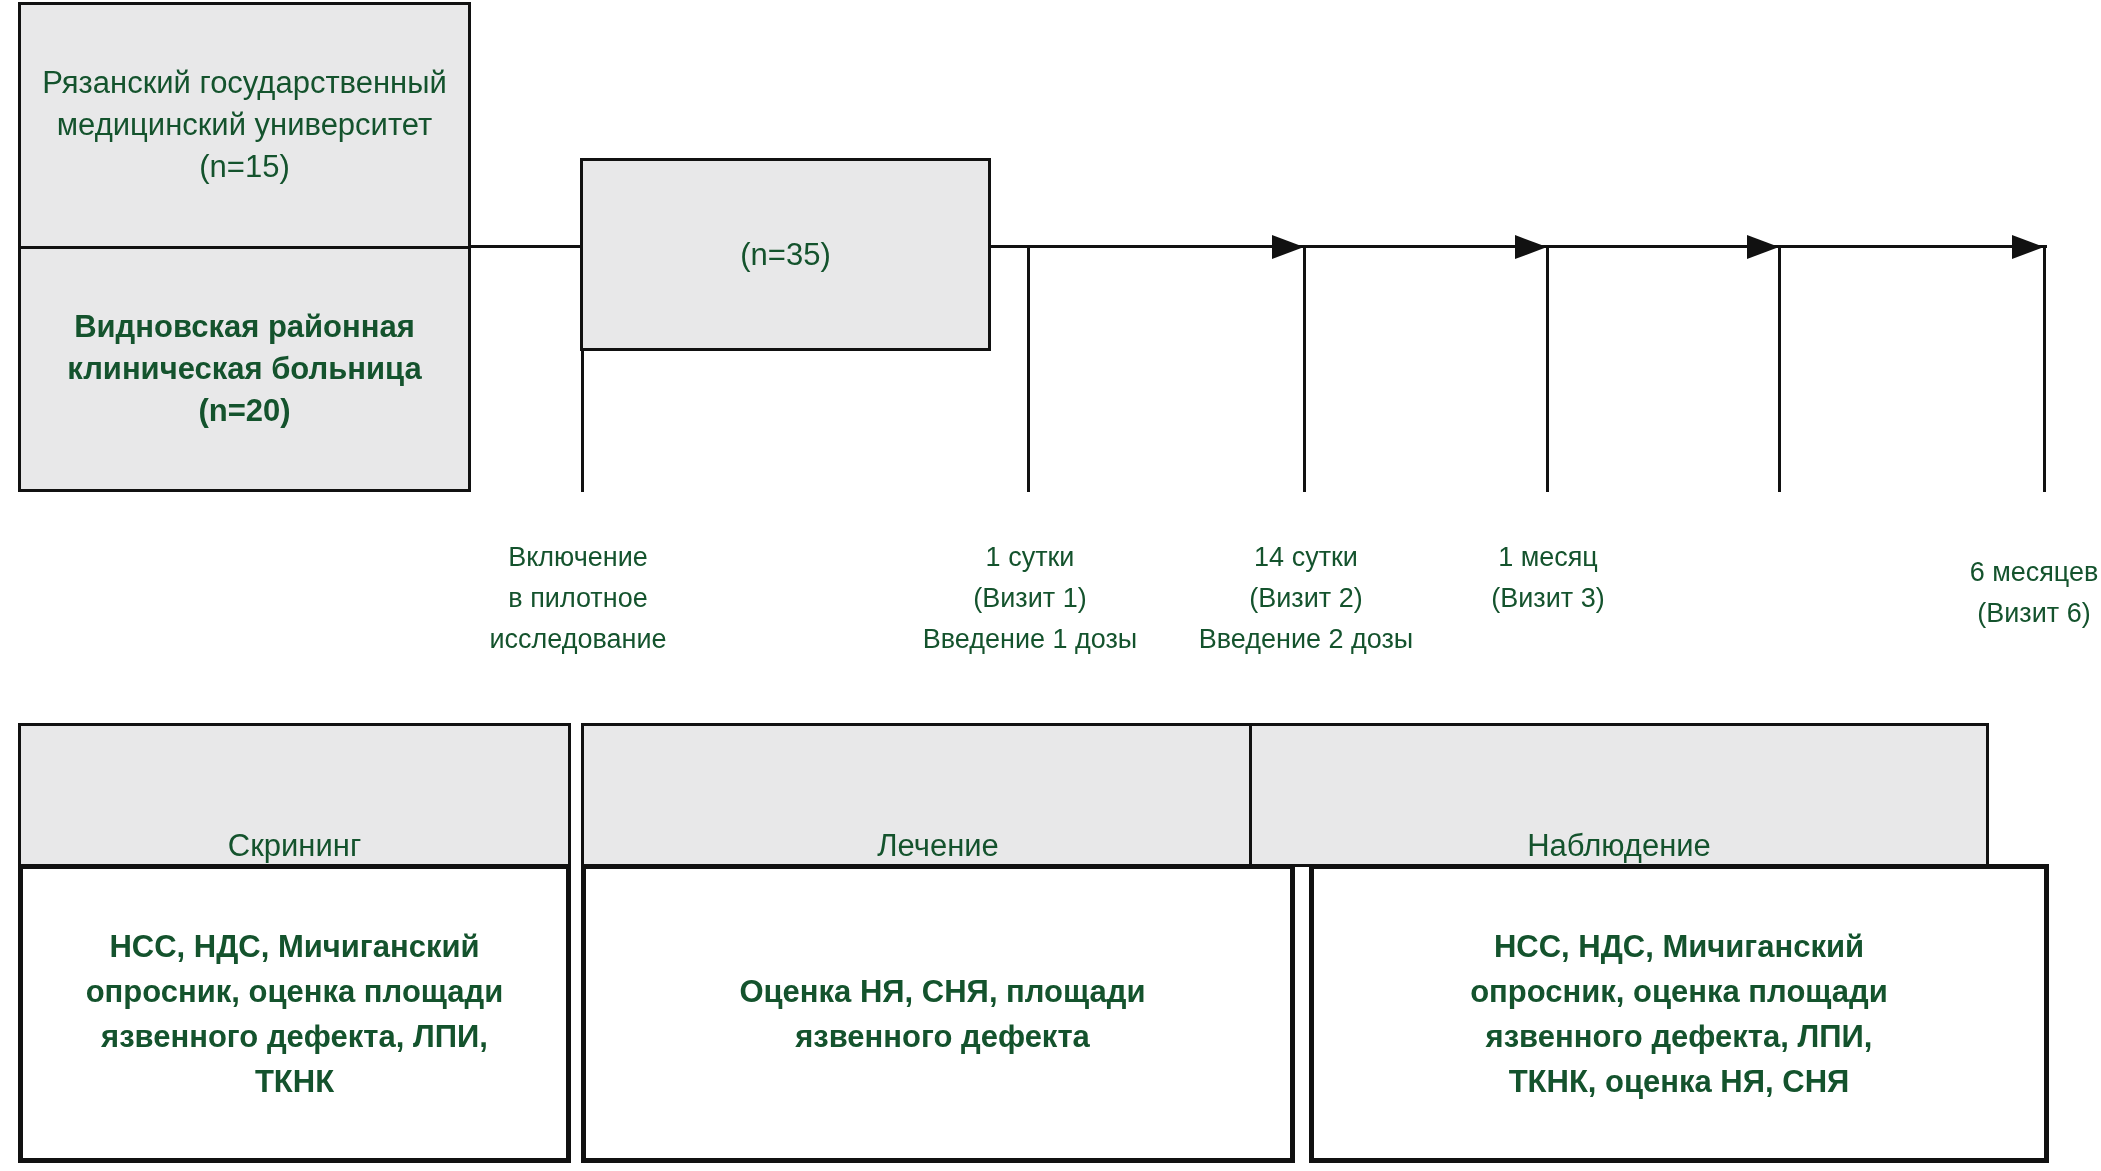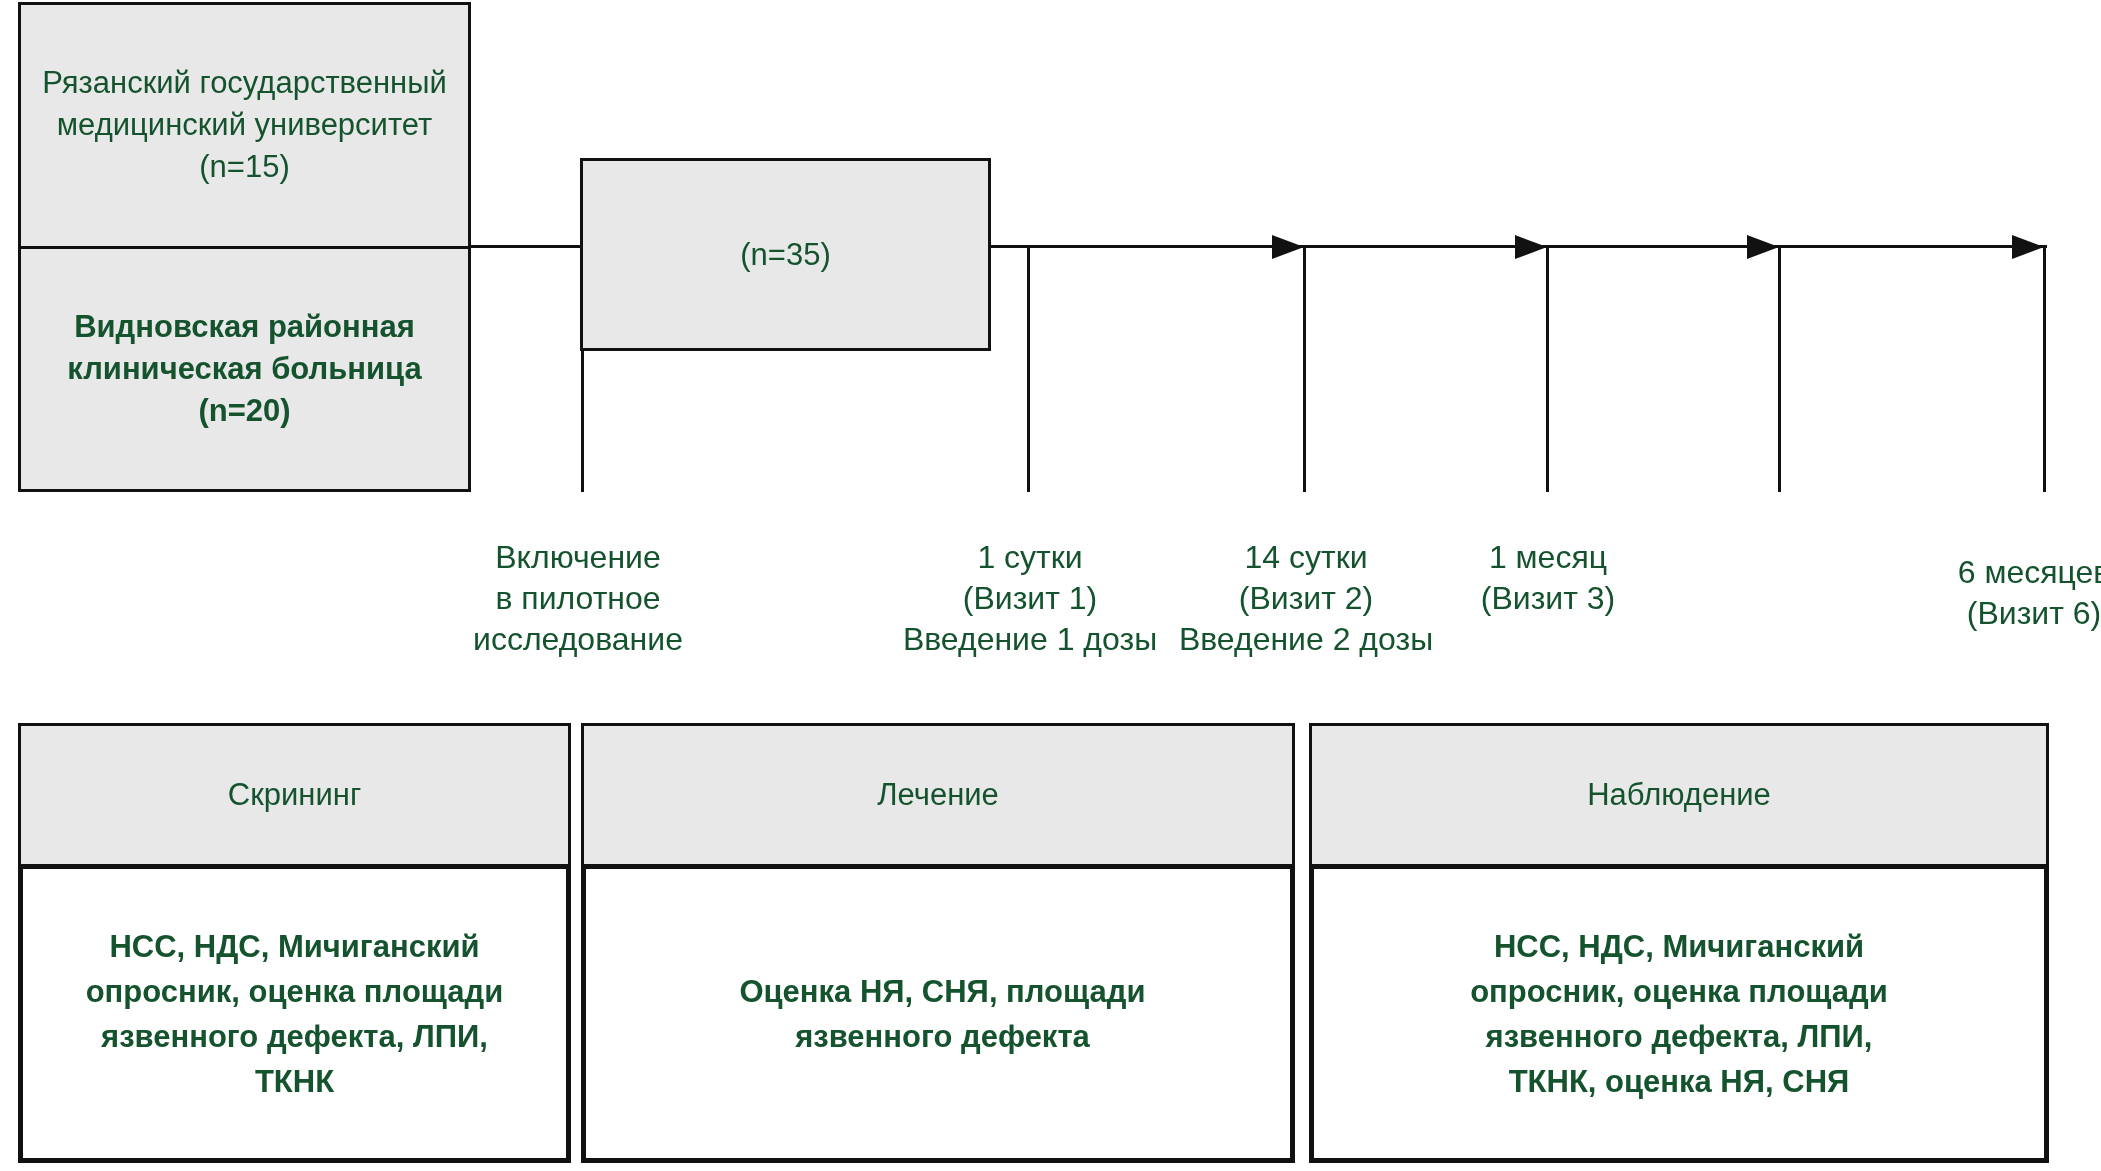--- a/index.html
+++ b/index.html
@@ -76,35 +76,35 @@
     border-top: 12px solid transparent;
     border-bottom: 12px solid transparent;
     border-left: 32px solid #111111;
     z-index: 3;
   }
   .milestone-label {
     position: absolute;
     width: 360px;
     text-align: center;
     white-space: pre-line;
-    font-size: 32px;
+    font-size: 27px;
     line-height: 41px;
     z-index: 1;
   }
 
   
   .phase-header {
     position: absolute;
     top: 723px;
     height: 144px;
     background: #e8e8e9;
     border: 3px solid #111111;
     box-sizing: border-box;
     display: flex;
-    align-items: center;
+    align-items: flex-end;
     justify-content: center;
     font-size: 31px;
   }
   .phase-content {
     position: absolute;
     top: 864px;
     height: 299px;
     background: #ffffff;
     border: 5px solid #111111;
     box-sizing: border-box;
@@ -167,21 +167,21 @@
 (Визит 3)</div>
   <div class="milestone-label" style="left:1838px; top:552px;">6 месяцев
 (Визит 6)</div>
 
   <div class="phase-header" style="left:2px; width:553px;">
     <span>Скрининг</span>
   </div>
   <div class="phase-header" style="left:565px; width:714px;">
     <span>Лечение</span>
   </div>
-  <div class="phase-header" style="left:1293px; width:740px;">
+  <div class="phase-header" style="left:1233px; width:740px;">
     <span>Наблюдение</span>
   </div>
 
   <div class="phase-content" style="left:2px; width:553px;">НСС, НДС, Мичиганский
 опросник, оценка площади
 язвенного дефекта, ЛПИ,
 ТКНК</div>
   <div class="phase-content" style="left:565px; width:714px;padding-left:9px;">Оценка НЯ, СНЯ, площади
 язвенного дефекта</div>
   <div class="phase-content" style="left:1293px; width:740px;">НСС, НДС, Мичиганский

